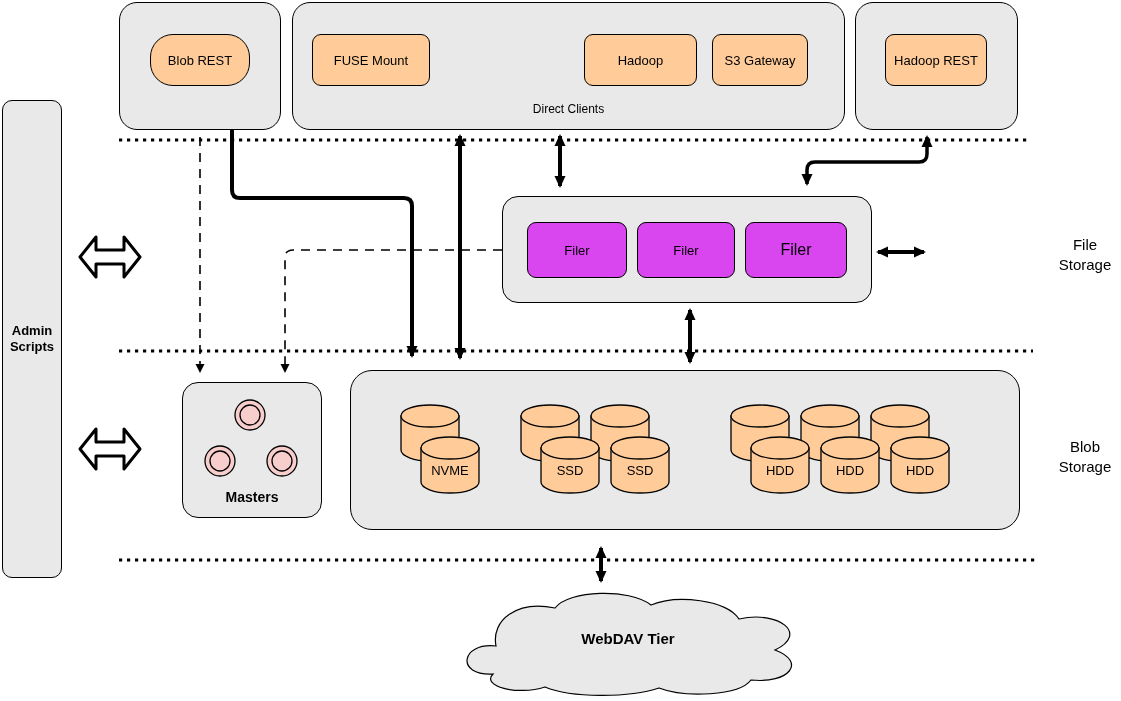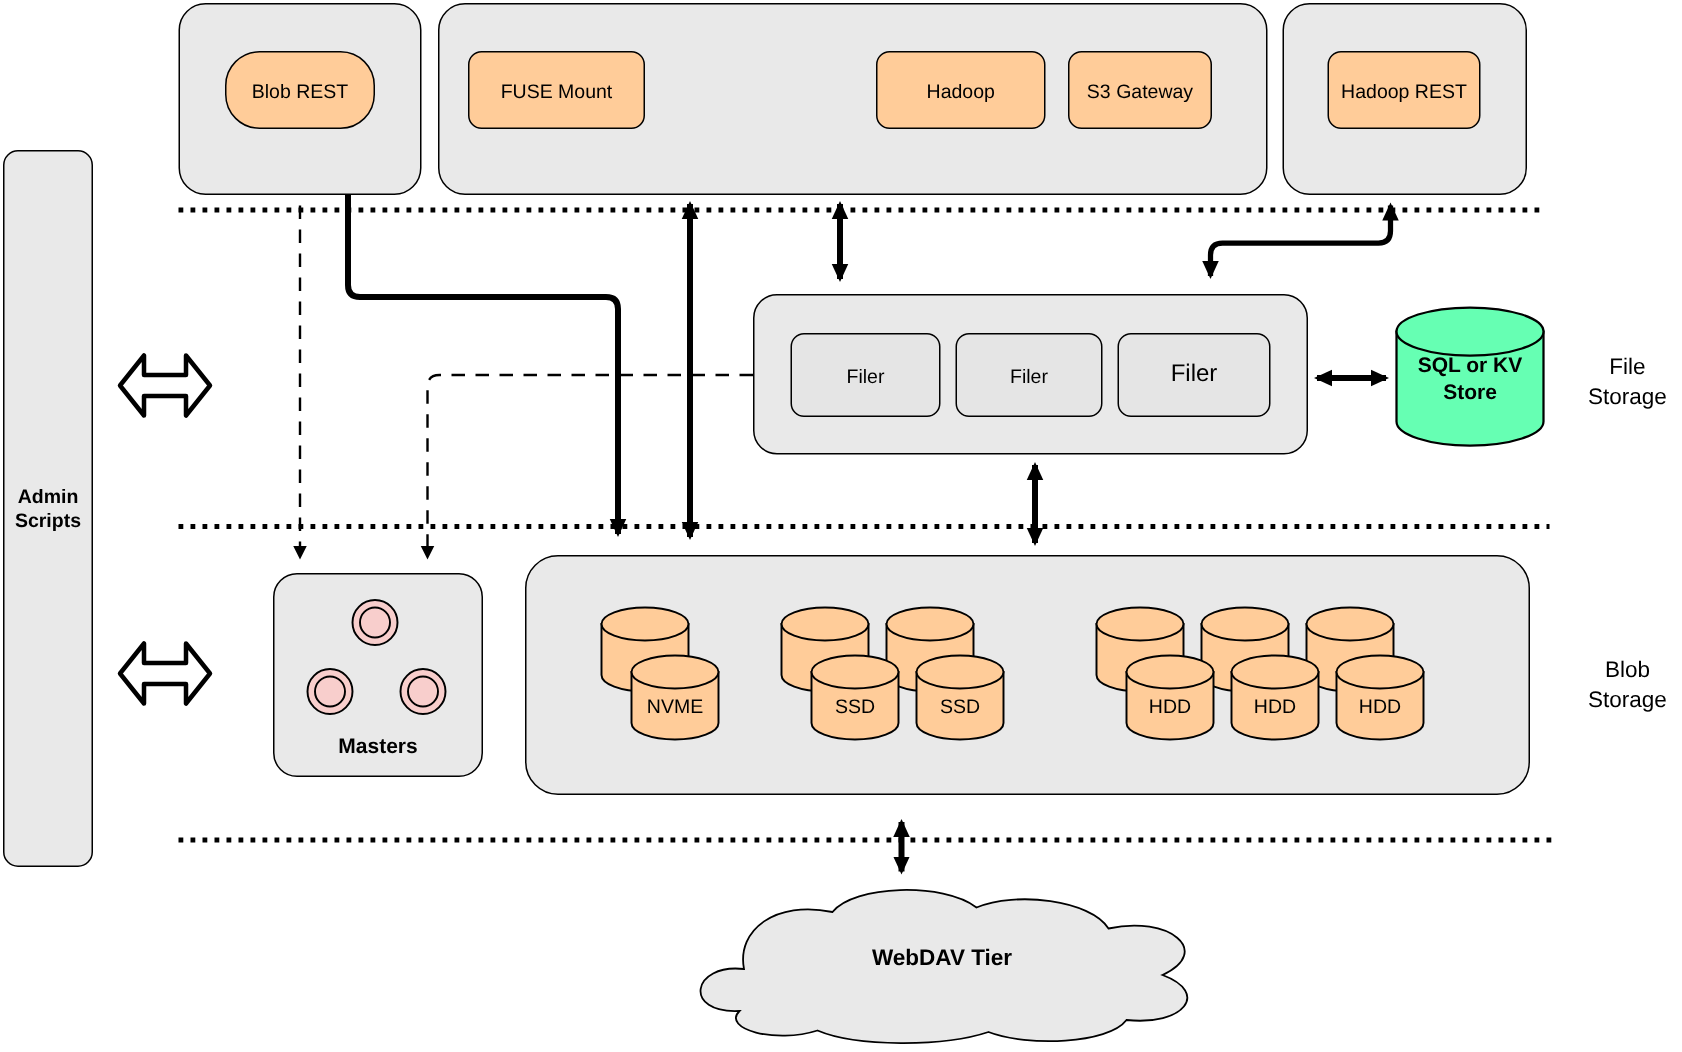--- a/index.html
+++ b/index.html
@@ -10,21 +10,21 @@
   .grp{
     position:absolute;background:#e9e9e9;border:1px solid #000;border-radius:18px;
     box-sizing:border-box;z-index:1;
   }
   .node{
     position:absolute;border:1px solid #000;border-radius:9px;box-sizing:border-box;
     display:flex;align-items:center;justify-content:center;
     font-size:13px;z-index:2;text-align:center;
   }
   .orange{background:#ffcc99;}
-  .green{background:#e5e5e5;}
+  .green{background:#d946ef;}
   .lbl{position:absolute;z-index:2;text-align:center;}
   .side-lbl{font-size:15px;line-height:20px;}
   .bold{font-weight:bold;}
   .cyl{position:absolute;width:60px;height:58px;z-index:2;}
   .cyl svg{display:block;}
   .cyl-label{position:absolute;left:0;right:0;top:27px;text-align:center;font-size:13px;}
   .overlay{position:absolute;left:0;top:0;z-index:10;pointer-events:none;}
   .shape-svg{position:absolute;z-index:1;}
 </style>
 </head>
@@ -36,36 +36,30 @@
     <div class="bold" style="font-size:13px;text-align:center;line-height:16px;">Admin Scripts</div>
   </div>
 
   <div class="grp" style="left:119px;top:2px;width:162px;height:128px;"></div>
   <div class="node orange" style="left:150px;top:34px;width:100px;height:52px;border-radius:23px;">Blob REST</div>
 
   <div class="grp" style="left:292px;top:2px;width:553px;height:128px;"></div>
   <div class="node orange" style="left:312px;top:34px;width:118px;height:52px;">FUSE Mount</div>
   <div class="node orange" style="left:584px;top:34px;width:113px;height:52px;">Hadoop</div>
   <div class="node orange" style="left:712px;top:34px;width:96px;height:52px;text-align:right;">S3 Gateway</div>
+  <div class="lbl" style="left:292px;top:102px;width:553px;font-size:12px;">Direct Clients</div>
 
   <div class="grp" style="left:855px;top:2px;width:163px;height:128px;"></div>
   <div class="node orange" style="left:885px;top:34px;width:102px;height:52px;">Hadoop REST</div>
 
   <div class="grp" style="left:502px;top:196px;width:370px;height:107px;border-radius:16px;"></div>
   <div class="node green" style="left:527px;top:222px;width:100px;height:56px;">Filer</div>
   <div class="node green" style="left:637px;top:222px;width:98px;height:56px;">Filer</div>
   <div class="node green" style="left:745px;top:222px;width:102px;height:56px;font-size:16px;">Filer</div>
 
-  <div class="cyl" style="left:930px;top:204px;width:100px;height:95px;">
-    <svg width="100" height="95" viewBox="0 0 100 95">
-      <path d="M1,17 V77 A49,16 0 0 0 99,77 V17 Z" fill="#66ffb3" stroke="#000" stroke-width="1.5"></path>
-      <ellipse cx="50" cy="17" rx="49" ry="16" fill="#66ffb3" stroke="#000" stroke-width="1.5"></ellipse>
-    </svg>
-    <div class="bold" style="position:absolute;left:5px;right:5px;top:30px;text-align:center;font-size:14px;line-height:18px;">SQL or KV Store</div>
-  </div>
 
   <div class="lbl side-lbl" style="left:1048px;top:235px;width:74px;">File Storage</div>
 
   <div class="grp" style="left:182px;top:382px;width:140px;height:136px;border-radius:16px;">
     <svg width="138" height="134" viewBox="0 0 138 134" style="display:block;">
       <circle cx="67" cy="32" r="15" fill="#f8cecc" stroke="#000" stroke-width="1.3"></circle>
       <circle cx="67" cy="32" r="10" fill="#f8cecc" stroke="#000" stroke-width="1.3"></circle>
       <circle cx="37" cy="78" r="15" fill="#f8cecc" stroke="#000" stroke-width="1.3"></circle>
       <circle cx="37" cy="78" r="10" fill="#f8cecc" stroke="#000" stroke-width="1.3"></circle>
       <circle cx="99" cy="78" r="15" fill="#f8cecc" stroke="#000" stroke-width="1.3"></circle>

